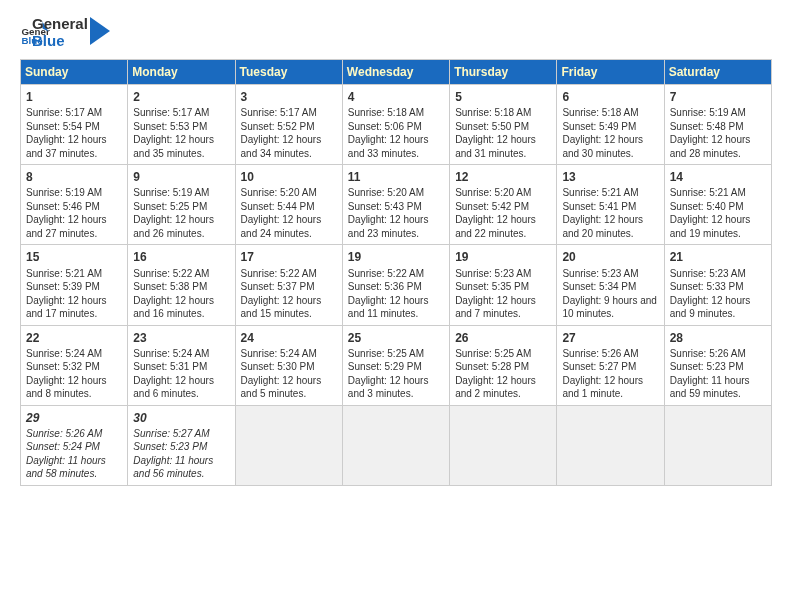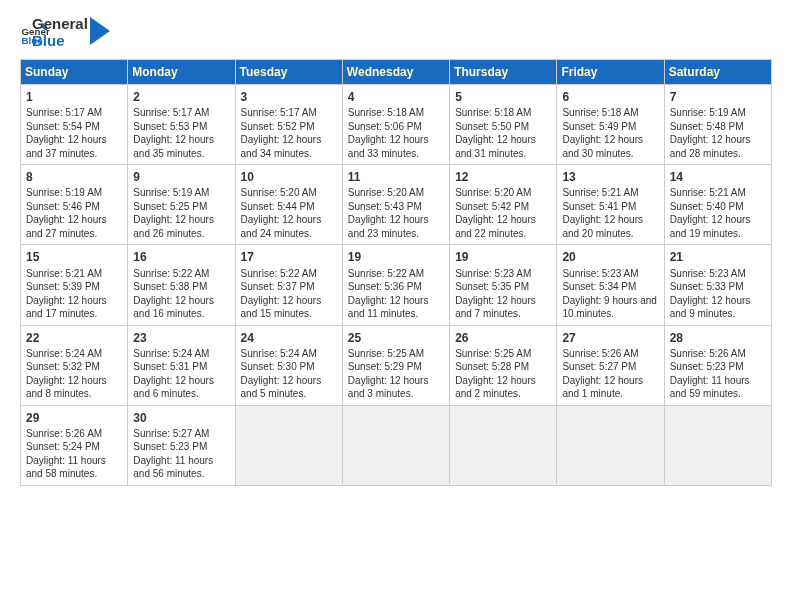--- a/index.html
+++ b/index.html
@@ -70,20 +70,21 @@
       background: #f0f0f0;
     }
     .calendar tbody tr td .day-num {
       font-size: 12px;
       font-weight: bold;
       display: block;
       margin-bottom: 1px;
     }
     .calendar tbody tr:last-child td {
       height: 70px;
+      font-style: italic;
     }
   </style>
 </head>
 <body>
 
 <div class="container">
   <div class="header-row">
     <div class="logo">
       <svg class="logo-icon" viewBox="0 0 40 40" xmlns="http://www.w3.org/2000/svg">
         <text x="2" y="22" font-size="13" font-weight="bold" fill="#333" font-family="Arial">General</text>

